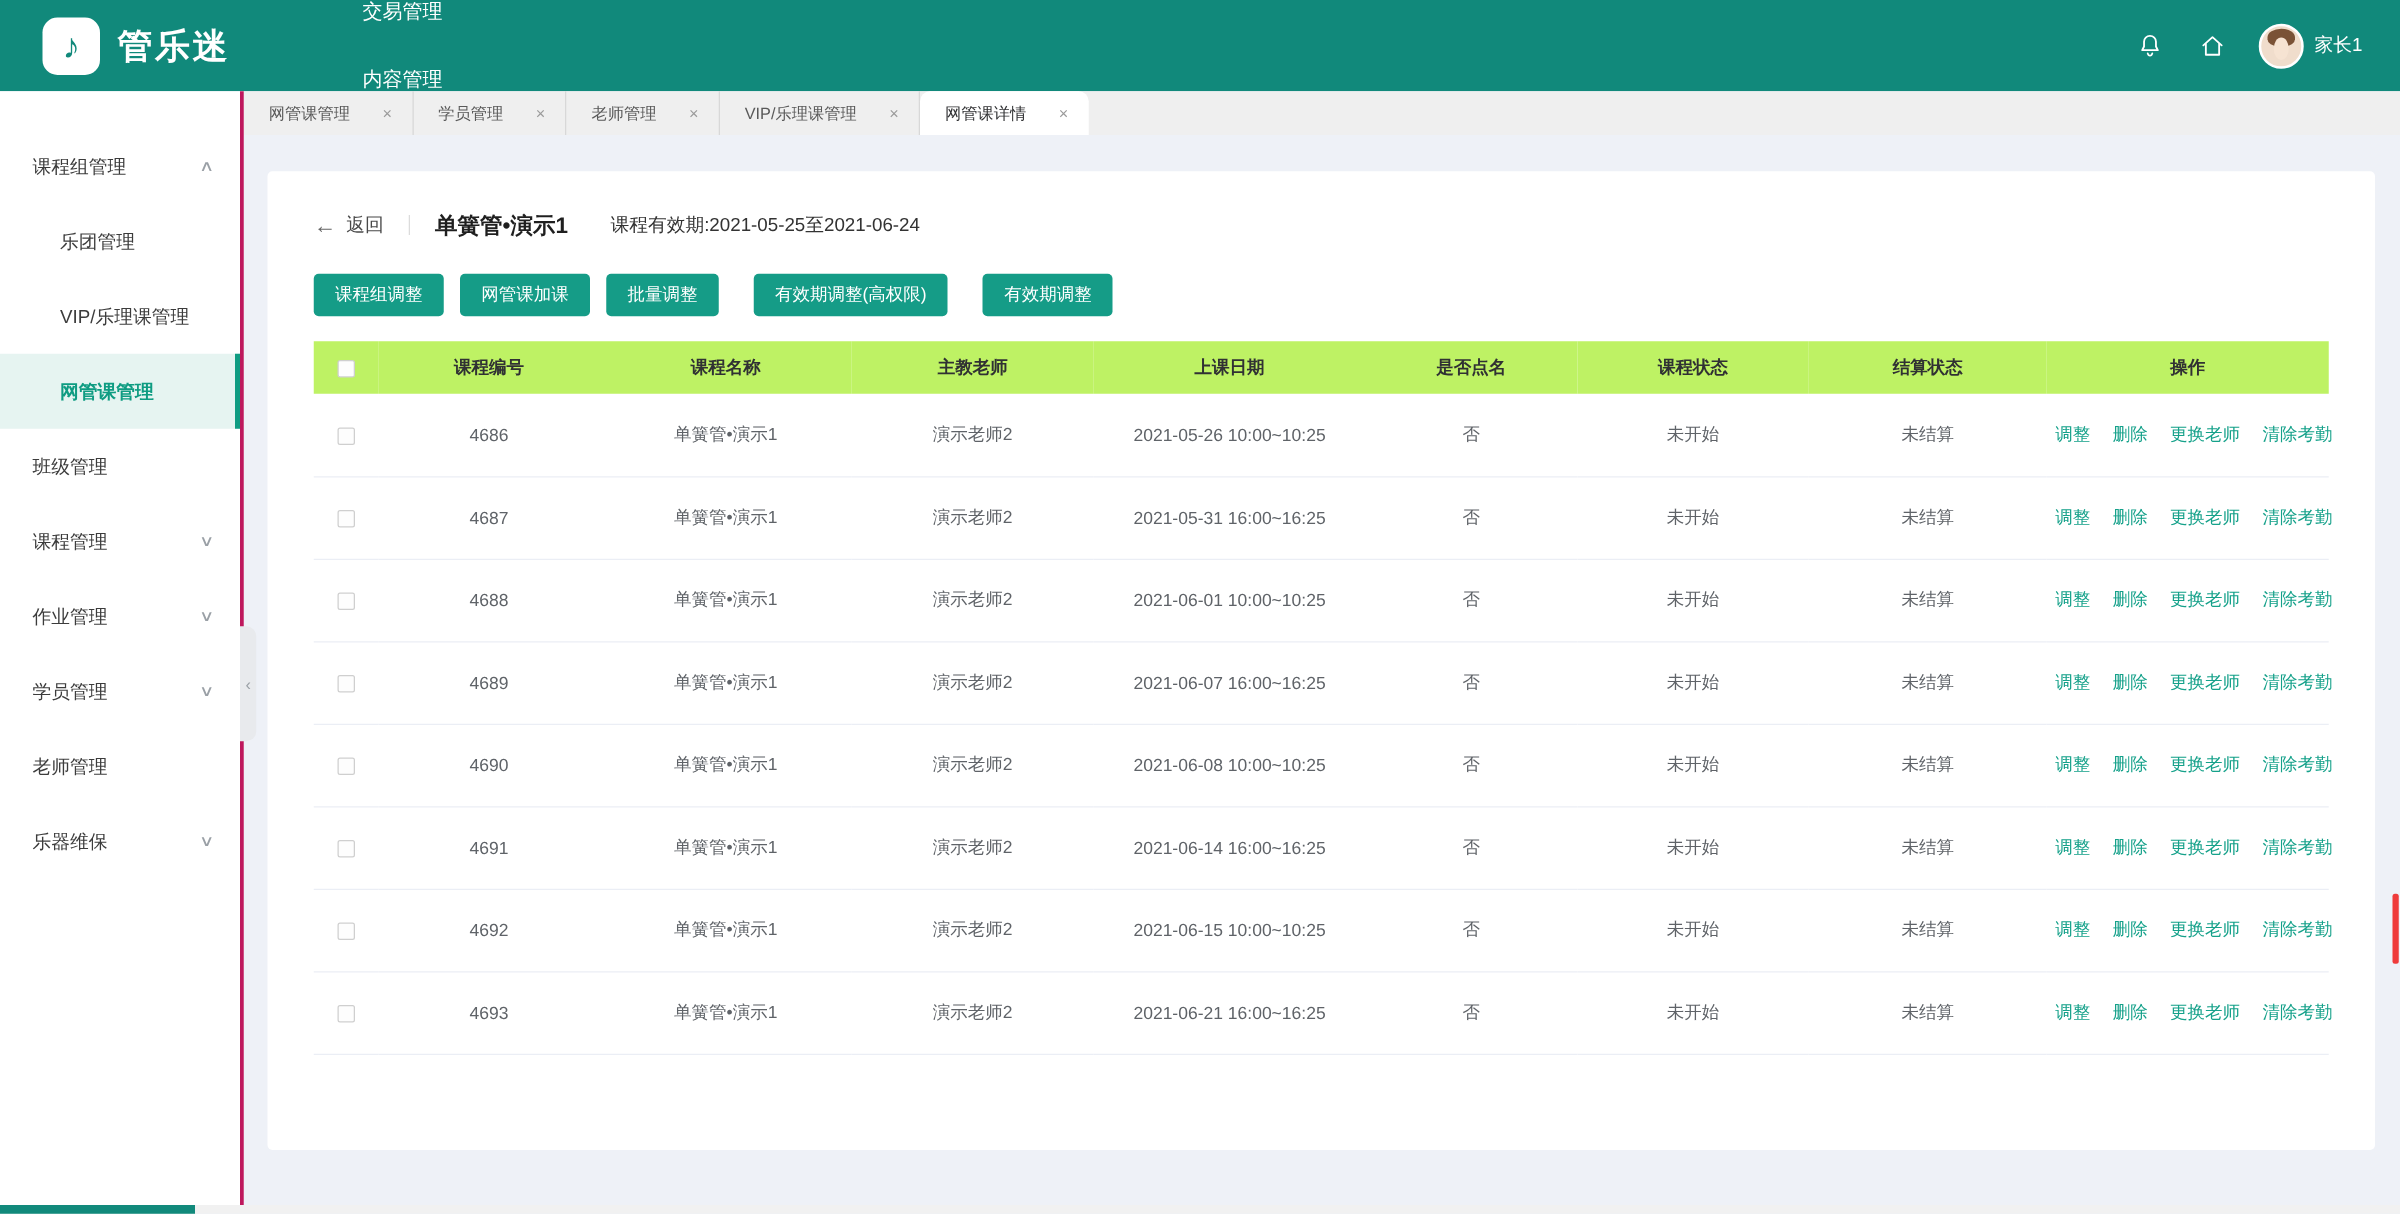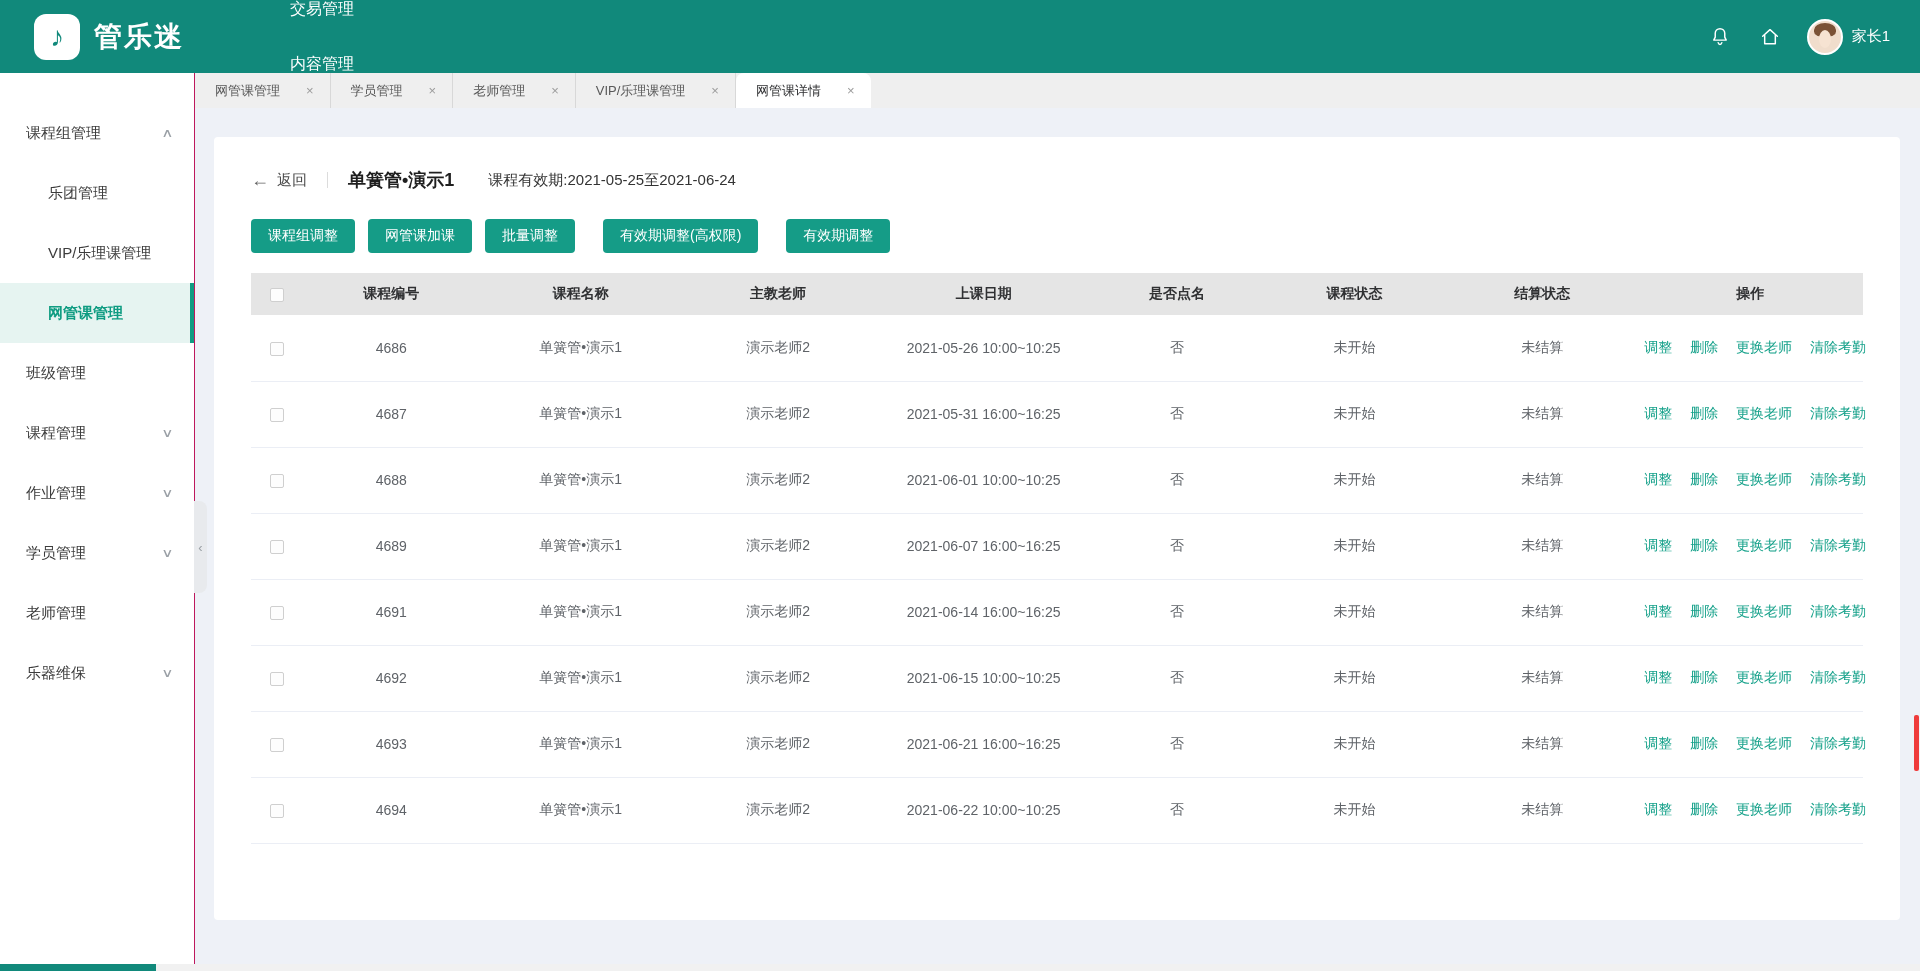--- a/index.html
+++ b/index.html
@@ -21,21 +21,21 @@
   .icon-btn { width:26px; height:26px; display:flex; align-items:center; justify-content:center; cursor:pointer; }
   .user { display:flex; align-items:center; gap:9px; cursor:pointer; }
   .avatar { width:36px; height:36px; border-radius:50%; border:2px solid #fff; background:#f0ddcc; position:relative; overflow:hidden; }
   .avatar::before { content:""; position:absolute; top:2px; left:5px; right:5px; height:14px; border-radius:50% 50% 40% 40%; background:#7a5236; }
   .avatar::after { content:""; position:absolute; top:9px; left:10px; right:10px; height:18px; border-radius:50%; background:#f6e3d2; }
   .user-name { color:#fff; font-size:15px; }
 
   
   .layout { display:flex; height:892px; position:relative; }
 
-  .sidebar { width:195px; background:#fff; border-right:1px solid #be185d; position:relative; padding-top:30px; }
+  .sidebar { width:195px; background:#fff; border-right:3px solid #be185d; position:relative; padding-top:30px; }
   .side-list { list-style:none; }
   .side-item { height:60px; display:flex; align-items:center; padding:0 22px 0 26px; font-size:15px; color:#3c3c3c; cursor:pointer; }
   .side-item .lbl { flex:1; }
   .side-item.child { padding-left:48px; }
   .side-item.active { background:#e6f4f1; color:#0f9c82; font-weight:700; border-right:4px solid #0f9c82; }
   .chev { color:#9aa0a6; font-size:12px; transform:scaleX(1.4); }
   .collapse-handle { position:absolute; right:-13px; top:428px; width:13px; height:92px; background:#e8eaed; border-radius:0 8px 8px 0; display:flex; align-items:center; justify-content:center; color:#9aa0a6; font-size:13px; cursor:pointer; z-index:5; }
 
   .main { flex:1; display:flex; flex-direction:column; min-width:0; }
 
@@ -55,21 +55,21 @@
   .vdiv { width:1px; height:16px; background:#dcdcdc; margin:0 20px; }
   .page-title { font-size:18px; font-weight:700; color:#1f1f1f; }
   .validity { font-size:15px; color:#333; margin-left:34px; }
 
   .toolbar { margin-top:22px; display:flex; }
   .btn { background:#159c87; color:#fff; border:none; font-size:14px; padding:8px 17px; border-radius:4px; cursor:pointer; font-family:inherit; white-space:nowrap; }
   .btn + .btn { margin-left:13px; }
   .btn:nth-child(4), .btn:nth-child(5) { margin-left:28px; }
 
   table { width:100%; border-collapse:collapse; margin-top:20px; table-layout:fixed; }
-  thead th { background:#e5e5e5; height:42px; font-size:14px; color:#303133; font-weight:700; text-align:center; }
+  thead th { background:#bef264; height:42px; font-size:14px; color:#303133; font-weight:700; text-align:center; }
   tbody td { height:66px; border-bottom:1px solid #ebeef5; font-size:14px; color:#5f6368; text-align:center; white-space:nowrap; }
   .cb { appearance:none; -webkit-appearance:none; width:14px; height:14px; border:1px solid #cfcfcf; border-radius:2px; background:#fdfdfd; vertical-align:middle; cursor:pointer; }
   .ops a { color:#15a18a; text-decoration:none; margin:0 7px; cursor:pointer; }
 
   
   .vscroll-thumb { position:absolute; right:1px; top:642px; width:5px; height:56px; background:#ef3b3b; border-radius:2px; z-index:9; }
   .hscroll { position:absolute; left:0; bottom:0; width:100%; height:7px; background:#f1f1f1; z-index:8; }
   .hscroll-thumb { width:156px; height:7px; background:#11897b; }
 </style>
 </head>
@@ -372,20 +372,38 @@
                 <td>未开始</td>
                 <td>未结算</td>
                 <td class="ops">
                   <a>调整</a>
                   <a>删除</a>
                   <a>更换老师</a>
                   <a>清除考勤</a>
                 </td>
               </tr>
 
+              <tr>
+                <td>
+                  <input type="checkbox" class="cb" style="">
+                </td>
+                <td>4690</td>
+                <td>单簧管•演示1</td>
+                <td>演示老师2</td>
+                <td>2021-06-08 10:00~10:25</td>
+                <td>否</td>
+                <td>未开始</td>
+                <td>未结算</td>
+                <td class="ops">
+                  <a>调整</a>
+                  <a>删除</a>
+                  <a>更换老师</a>
+                  <a>清除考勤</a>
+                </td>
+              </tr>
 
               <tr>
                 <td>
                   <input type="checkbox" class="cb" style="">
                 </td>
                 <td>4691</td>
                 <td>单簧管•演示1</td>
                 <td>演示老师2</td>
                 <td>2021-06-14 16:00~16:25</td>
                 <td>否</td>
@@ -430,38 +448,20 @@
                 <td>未开始</td>
                 <td>未结算</td>
                 <td class="ops">
                   <a>调整</a>
                   <a>删除</a>
                   <a>更换老师</a>
                   <a>清除考勤</a>
                 </td>
               </tr>
 
-              <tr>
-                <td>
-                  <input type="checkbox" class="cb" style="">
-                </td>
-                <td>4694</td>
-                <td>单簧管•演示1</td>
-                <td>演示老师2</td>
-                <td>2021-06-22 10:00~10:25</td>
-                <td>否</td>
-                <td>未开始</td>
-                <td>未结算</td>
-                <td class="ops">
-                  <a>调整</a>
-                  <a>删除</a>
-                  <a>更换老师</a>
-                  <a>清除考勤</a>
-                </td>
-              </tr>
 
           </tbody>
         </table>
 
       </div>
     </section>
   </div>
 
   <div class="vscroll-thumb"></div>
 </div>

